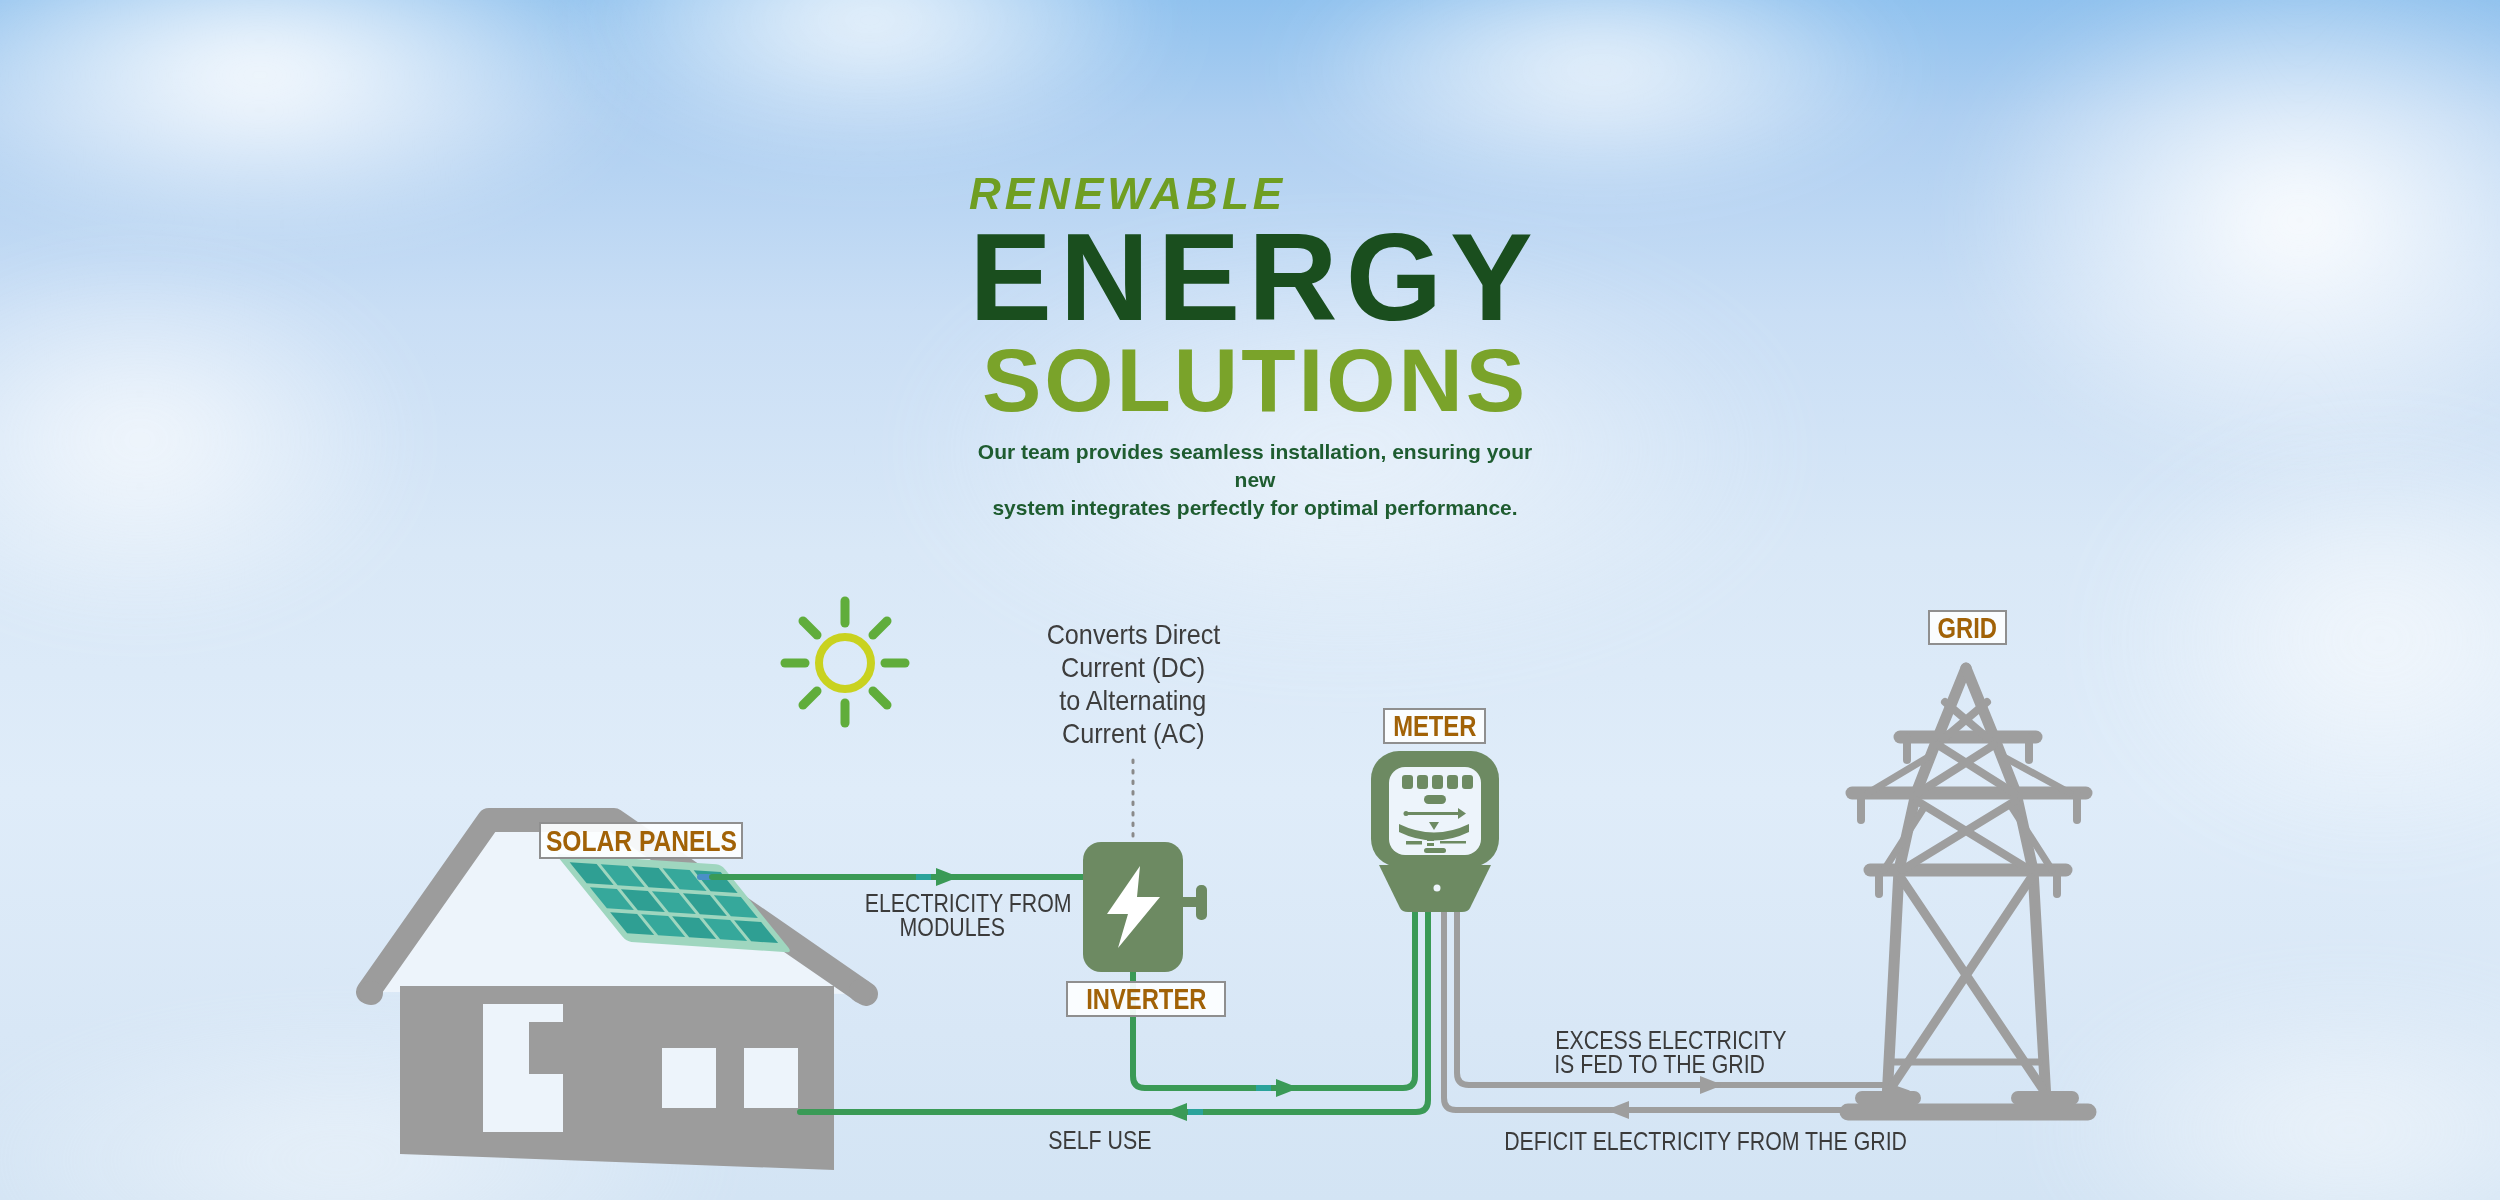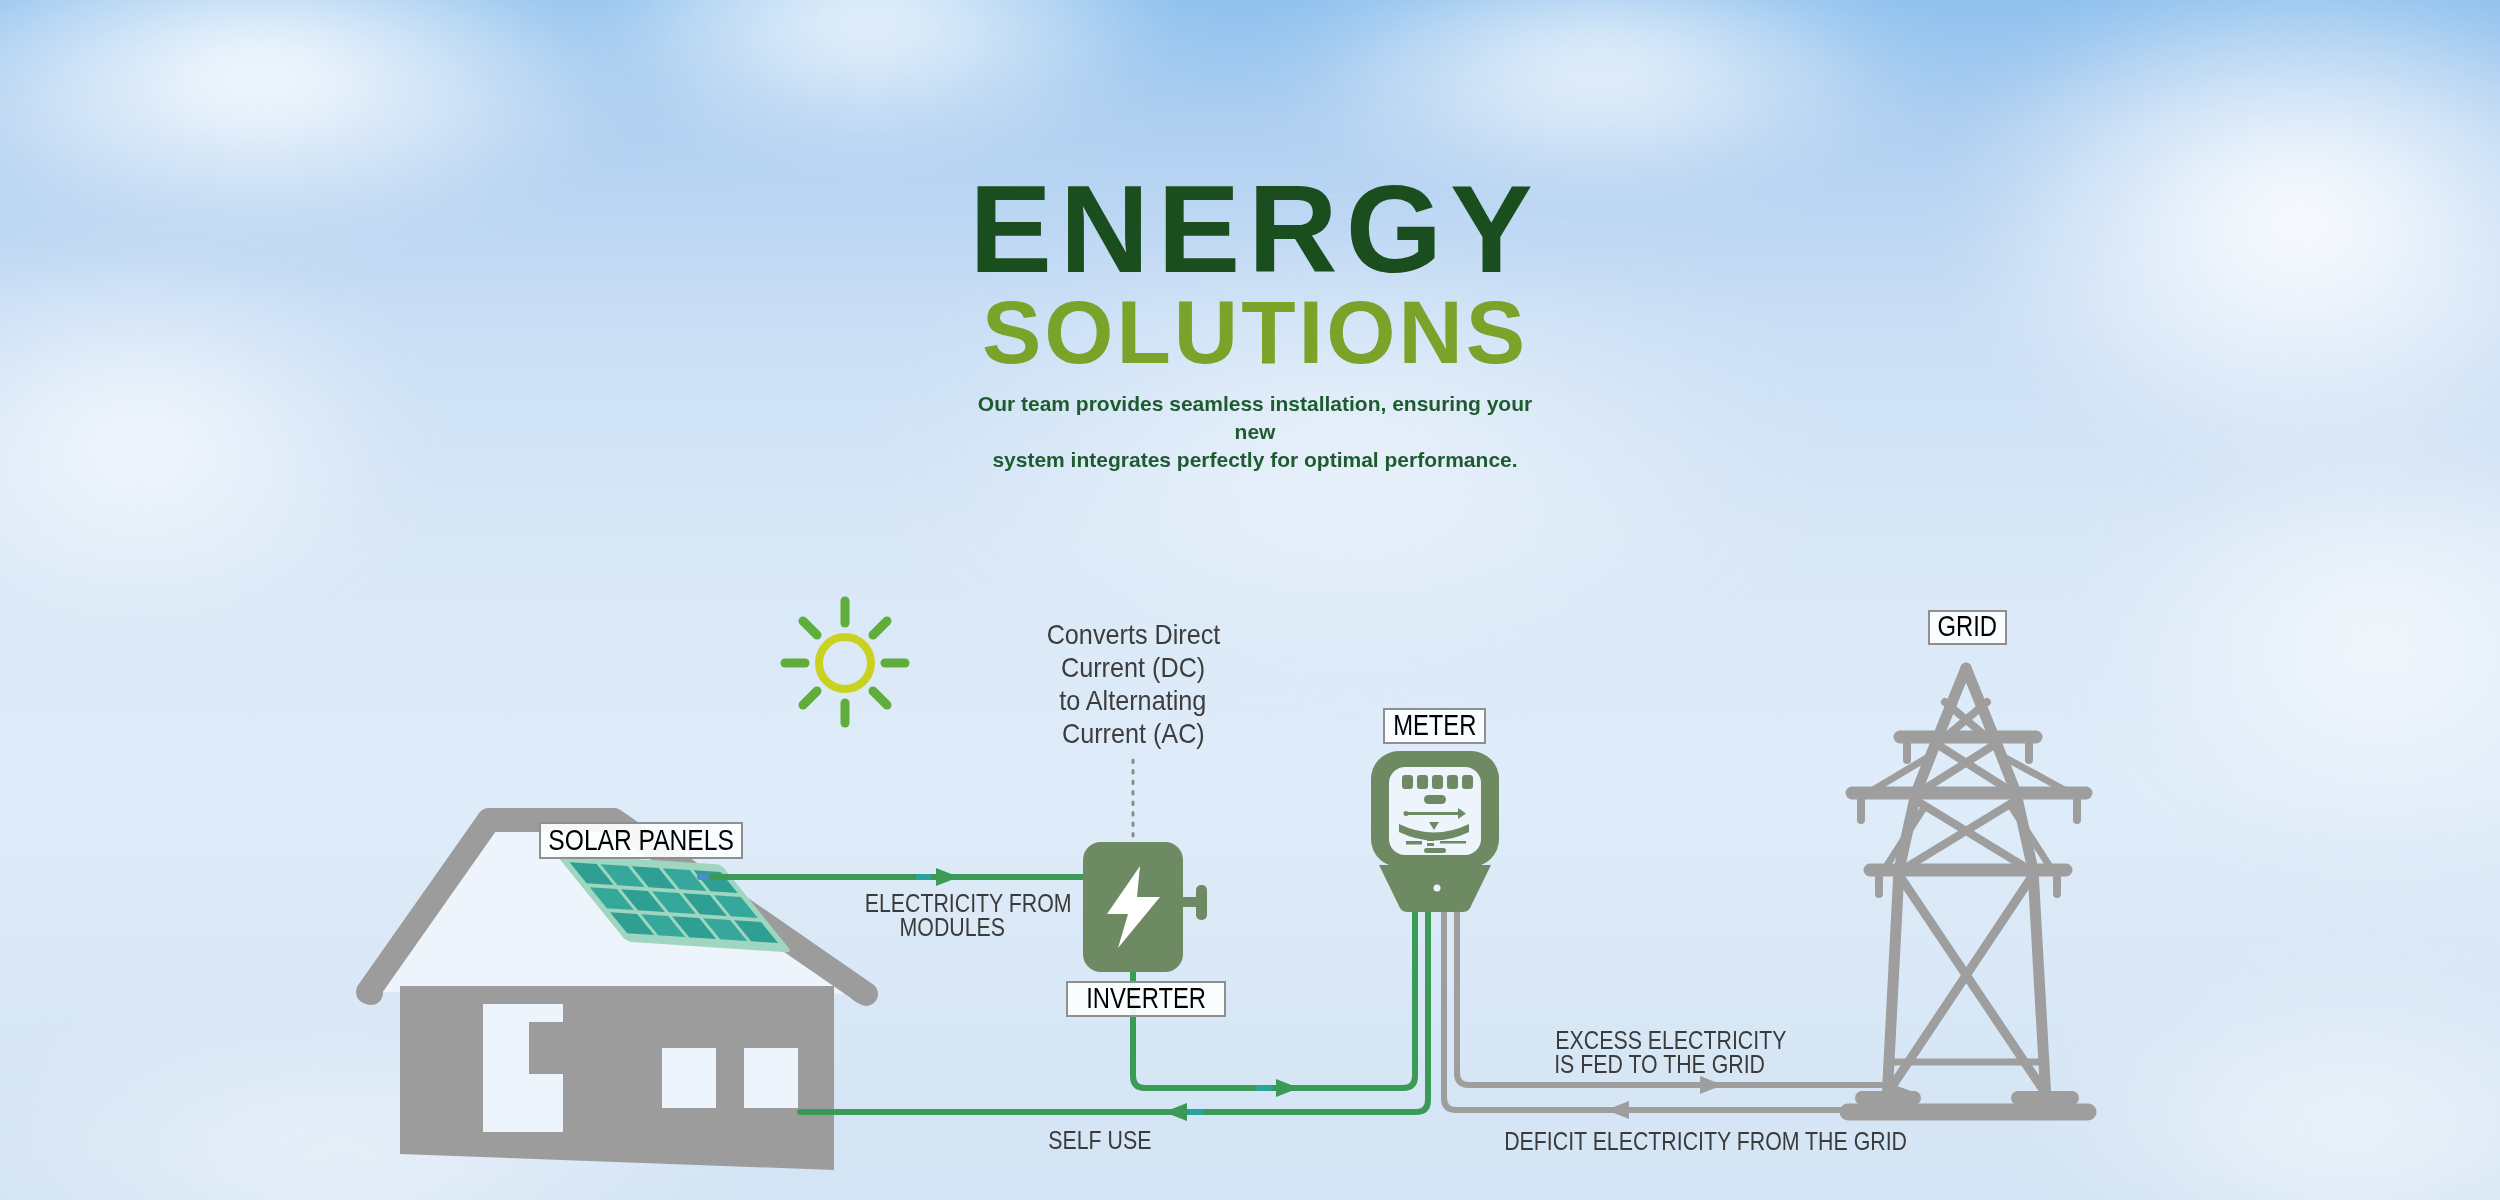--- a/index.html
+++ b/index.html
@@ -34,23 +34,23 @@
     color:#7aa32a;line-height:89px;white-space:nowrap;
   }
   .desc{
     margin:13px 0 0 0;font-size:21px;line-height:28px;font-weight:bold;
     color:#1e5c30;
   }
 
   .art{position:absolute;left:0;top:0;}
 
   .tagbox{
-    position:absolute;display:flex;align-items:flex-end;justify-content:center;
+    position:absolute;display:flex;align-items:flex-start;justify-content:center;
     background:rgba(252,254,255,0.93);border:2px solid #8f8f8f;box-sizing:border-box;
-    color:#000000;font-size:29px;white-space:nowrap;
+    color:#a16207;font-size:29px;white-space:nowrap;font-weight:bold;
   }
   .tagbox .cond{display:inline-block;transform:scaleX(0.82);}
   .t-solar{left:539px;top:822px;width:204px;height:37px;font-size:30px;}
   .t-inverter{left:1066px;top:981px;width:160px;height:36px;}
   .t-meter{left:1383px;top:708px;width:103px;height:36px;}
   .t-grid{left:1928px;top:610px;width:79px;height:35px;}
 
   .flowlbl{
     position:absolute;color:#3b3b3b;font-size:26px;line-height:24px;
     text-align:center;white-space:nowrap;
@@ -76,20 +76,21 @@
   <div class="cloud c3"></div>
   <div class="cloud c4"></div>
   <div class="cloud c5"></div>
   <div class="cloud c6"></div>
   <div class="cloud c7"></div>
   <div class="cloud c8"></div>
   <div class="cloud c9"></div>
 </div>
 
 <header class="hero">
+  <div class="kicker">RENEWABLE</div>
   <h1 class="title" style="margin:0;margin-top:-3px;">ENERGY</h1>
   <div class="subtitle">SOLUTIONS</div>
   <p class="desc"><span>Our team provides seamless installation, ensuring your new</span><br>
   <span>system integrates perfectly for optimal performance.</span></p>
 </header>
 
 <svg class="art" width="2500" height="1200" viewBox="0 0 2500 1200">
 
   <g>
     <path d="M368,992 L489,820 L614,820 L866,994" fill="#edf4fb" stroke="#9c9c9c" stroke-width="24" stroke-linejoin="round" stroke-linecap="round"></path>

